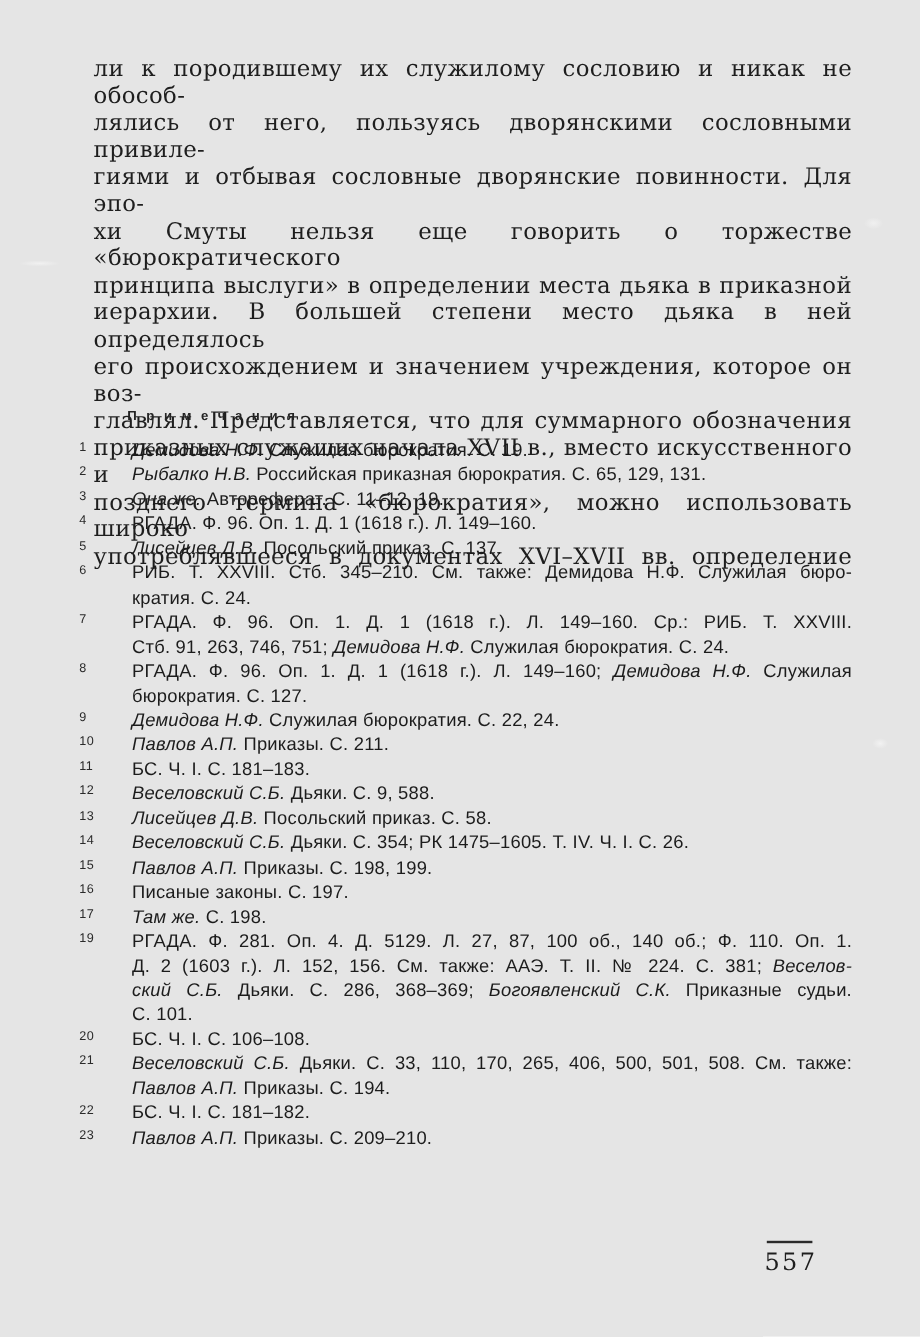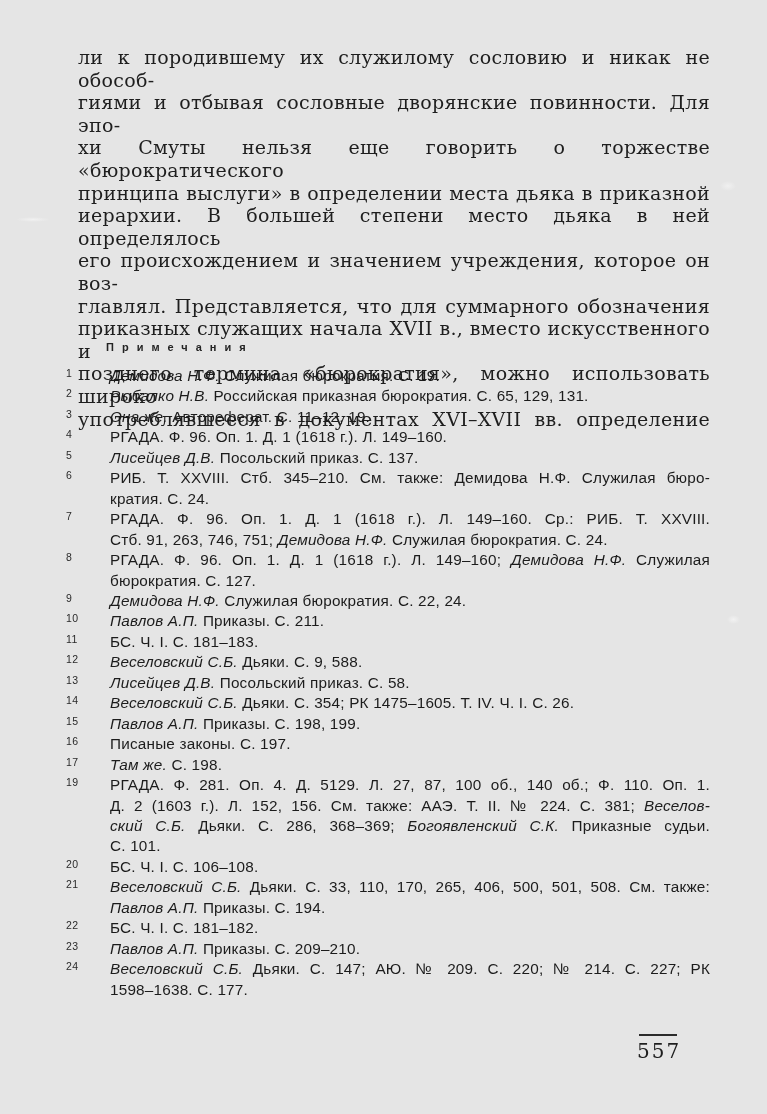--- a/index.html
+++ b/index.html
@@ -85,20 +85,21 @@
               background: radial-gradient(closest-side, #f1f1f1, rgba(255,255,255,0)); }
   .smudge-c { left: 727px; top: 615px; width: 13px; height: 9px;
               background: radial-gradient(closest-side, #f2f2f2, rgba(255,255,255,0)); }
 </style>
 </head>
 <body>
 
 <div class="page">
   <div class="para" id="paragraph">
       <div class="tline">ли к породившему их служилому сословию и никак не обособ-</div>
+      <div class="tline">лялись от него, пользуясь дворянскими сословными привиле-</div>
       <div class="tline">гиями и отбывая сословные дворянские повинности. Для эпо-</div>
       <div class="tline">хи Смуты нельзя еще говорить о торжестве «бюрократического</div>
       <div class="tline">принципа выслуги» в определении места дьяка в приказной</div>
       <div class="tline">иерархии. В большей степени место дьяка в ней определялось</div>
       <div class="tline">его происхождением и значением учреждения, которое он воз-</div>
       <div class="tline">главлял. Представляется, что для суммарного обозначения</div>
       <div class="tline">приказных служащих начала XVII в., вместо искусственного и</div>
       <div class="tline">позднего термина «бюрократия», можно использовать широко</div>
       <div class="tline">употреблявшееся в документах XVI–XVII вв. определение</div>
     </div>
@@ -194,25 +195,20 @@
         <div class="nline lastline"><span class="it">Павлов А.П.</span><span> Приказы. С. 194.</span></div>
       </div>
       <div class="note">
         <span class="note-num">22</span>
         <div class="nline lastline"><span>БС. Ч. I. С. 181–182.</span></div>
       </div>
       <div class="note">
         <span class="note-num">23</span>
         <div class="nline lastline"><span class="it">Павлов А.П.</span><span> Приказы. С. 209–210.</span></div>
       </div>
-      <div class="note">
-        <span class="note-num">24</span>
-        <div class="nline"><span class="it">Веселовский С.Б.</span><span> Дьяки. С. 147; АЮ. № 209. С. 220; № 214. С. 227; РК</span></div>
-        <div class="nline lastline"><span>1598–1638. С. 177.</span></div>
-      </div>
     </div>
 
   <div class="folio">
     <div class="folio-rule"></div>
     <div class="folio-num">557</div>
   </div>
 
   <div class="smudge smudge-a"></div>
   <div class="smudge smudge-b"></div>
   <div class="smudge smudge-c"></div>

